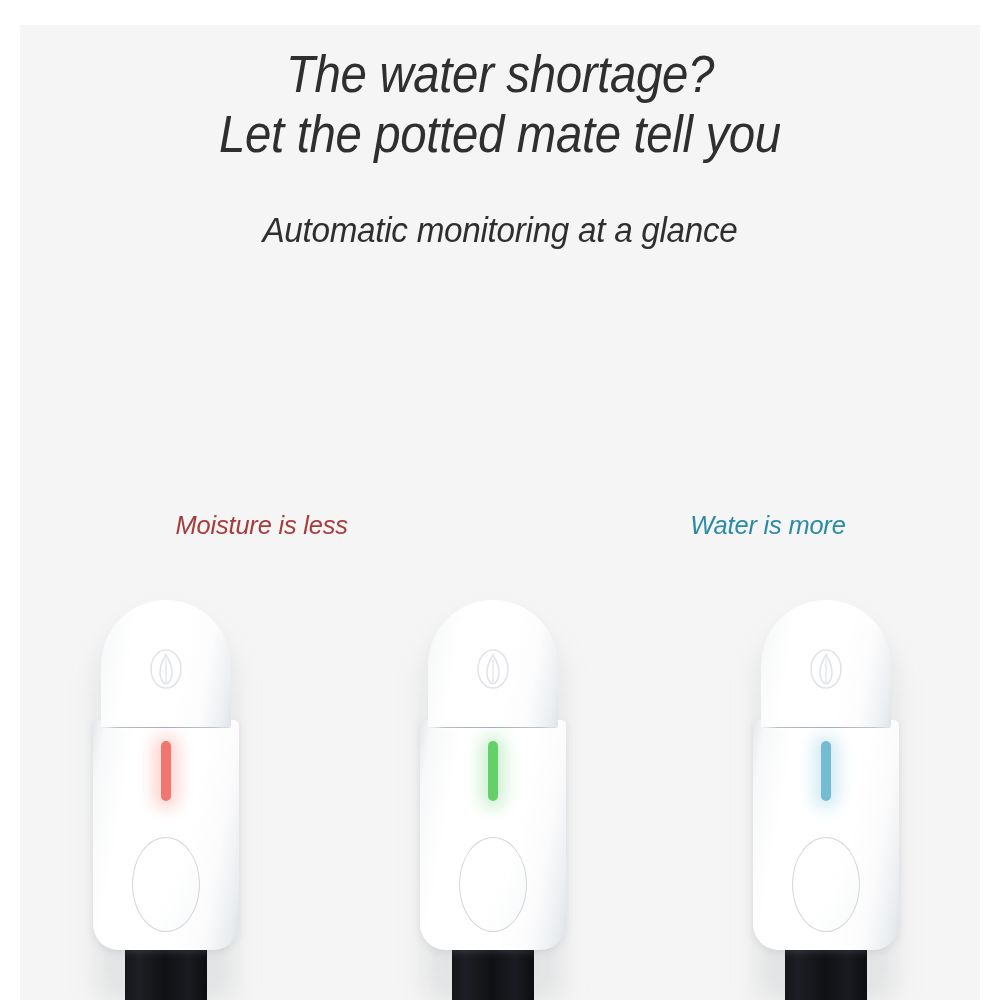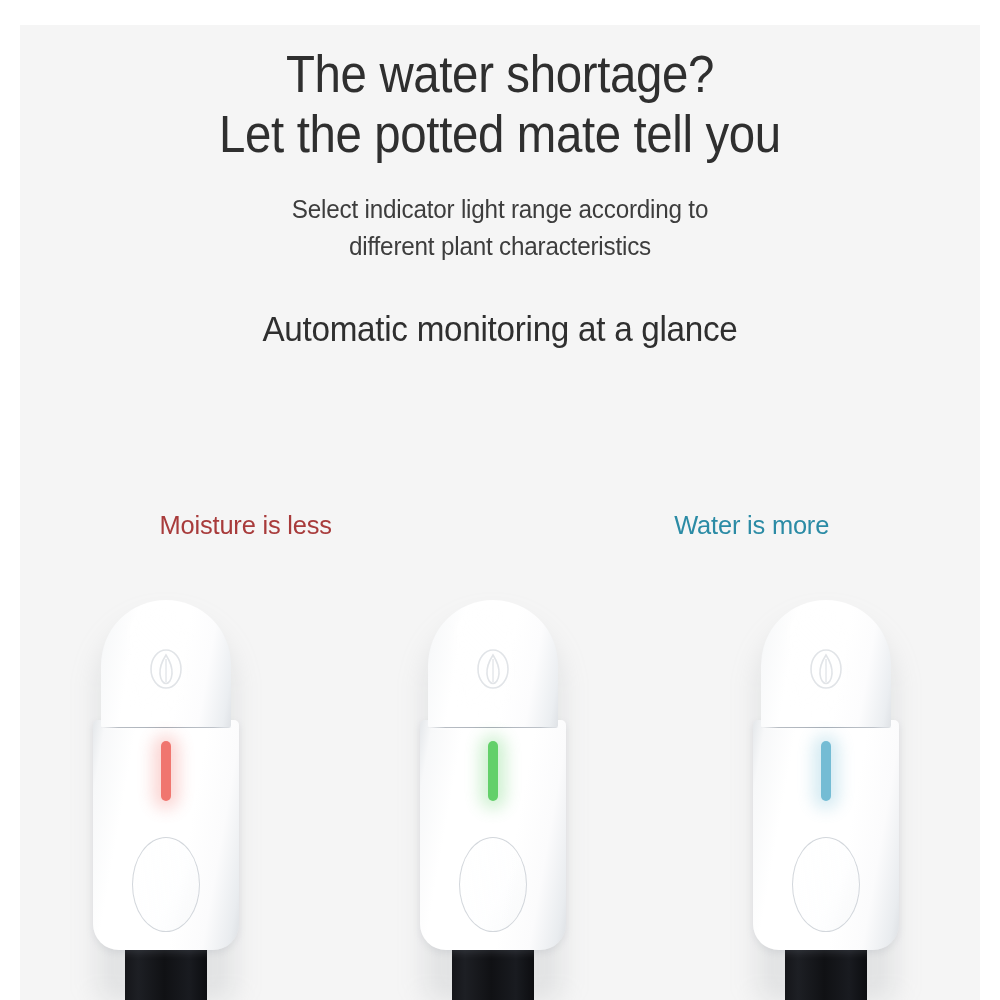--- a/index.html
+++ b/index.html
@@ -9,20 +9,21 @@
     width:1000px; height:1000px;
     background:#ffffff;
     font-family:"Liberation Sans", sans-serif;
     overflow:hidden;
   }
 
   #page {
     position:relative;
     width:1000px; height:1000px;
     background:#ffffff;
+    font-style:italic;
   }
 
   
   #panel {
     position:absolute;
     left:20px; top:25px;
     width:960px; height:975px;
     background:#f5f5f5;
     overflow:hidden;
   }
@@ -63,21 +64,21 @@
     line-height:44px;
     font-weight:400;
     letter-spacing:-0.3px;
     transform:scaleX(0.95);
     margin-top:43px;
   }
 
   
   #label-row {
     position:absolute;
-    left:0; top:483px;
+    left:16px; top:483px;
     width:960px;
     display:flex;
   }
   .label-cell {
     flex:1 1 0;
     text-align:center;
     position:relative;
   }
   .status-label {
     display:inline-block;
@@ -259,24 +260,20 @@
   <div id="panel" style="background: rgb(245, 245, 245);">
 
     <div id="text-block">
 
       <div id="headline-wrap">
         <div class="headline" style="color: rgb(47, 47, 47);">The water shortage?</div>
         <div class="headline" style="color: rgb(47, 47, 47);">Let the potted mate tell you</div>
       </div>
 
 
-      <div id="para-2">
-        <div class="body-para" style="color: rgb(61, 61, 61);">Select indicator light range according to</div>
-        <div class="body-para" style="color: rgb(61, 61, 61);">different plant characteristics</div>
-      </div>
 
       <div class="tagline" style="color: rgb(47, 47, 47);">Automatic monitoring at a glance</div>
     </div>
 
     <div id="label-row">
 
       <div class="label-cell" id="label-0">
         <span class="status-label" style="color: rgb(168, 59, 59);">Moisture is less</span>
       </div>
 

